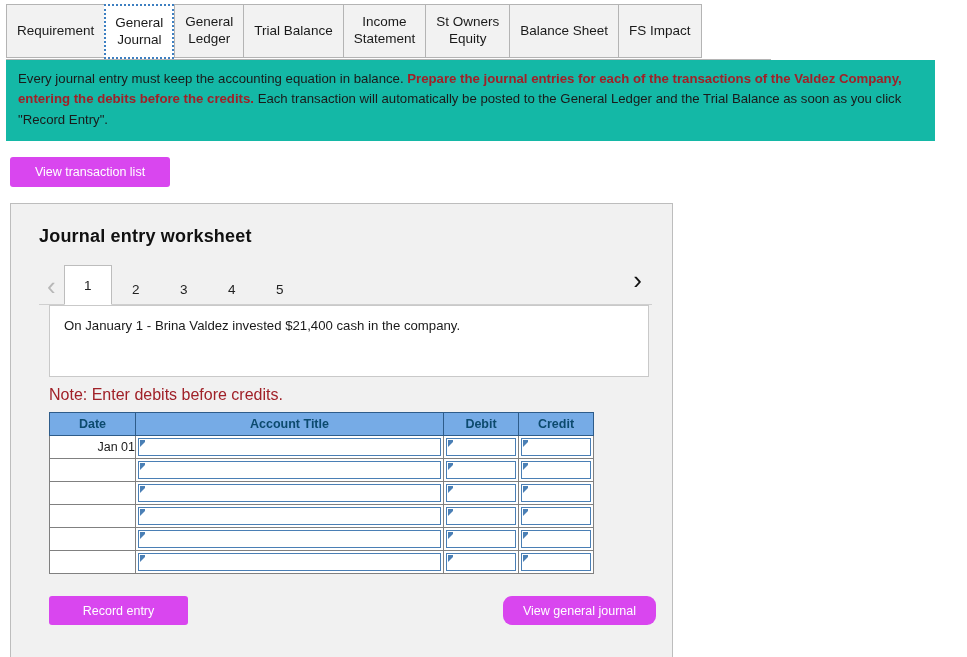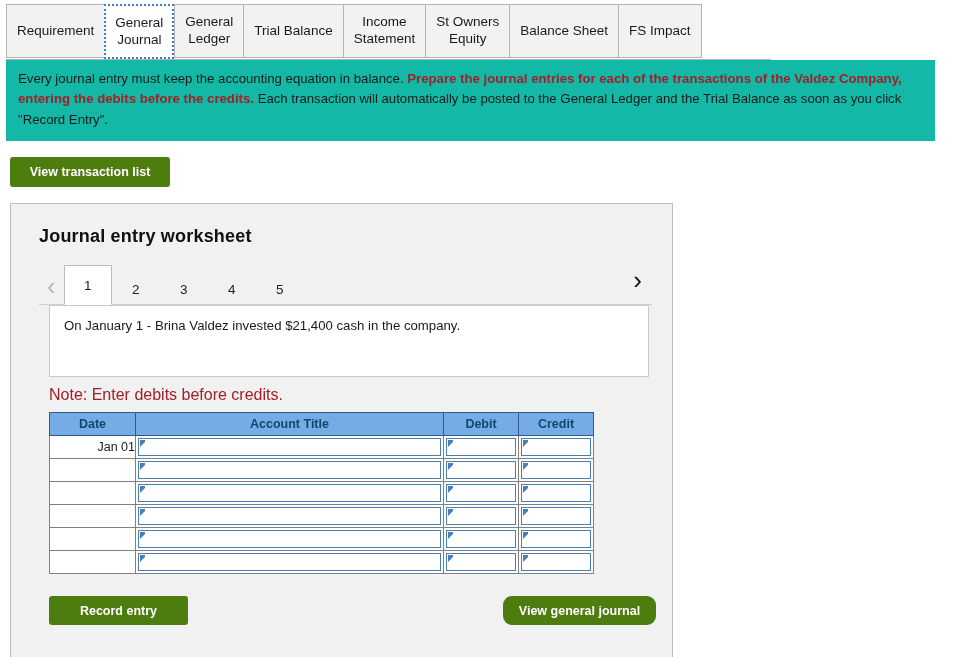--- a/index.html
+++ b/index.html
@@ -80,27 +80,27 @@
     font-size: 13.2px;
     color: #1a1a1a;
   }
   .banner .em {
     color: #a02128;
     font-weight: bold;
   }
 
   
   .btn {
-    background: #4d7c0f;
+    background: #d946ef;
     color: #ffffff;
     border: none;
     border-radius: 3px;
     font-family: "Liberation Sans", sans-serif;
     font-size: 12.5px;
-    font-weight: bold;
+    font-weight: normal;
     cursor: pointer;
     padding: 8px;
     display: inline-flex;
     align-items: center;
     justify-content: center;
   }
   .view-tx-wrap {
     margin: 16px 0 0 10px;
   }
   .btn-view-tx {

